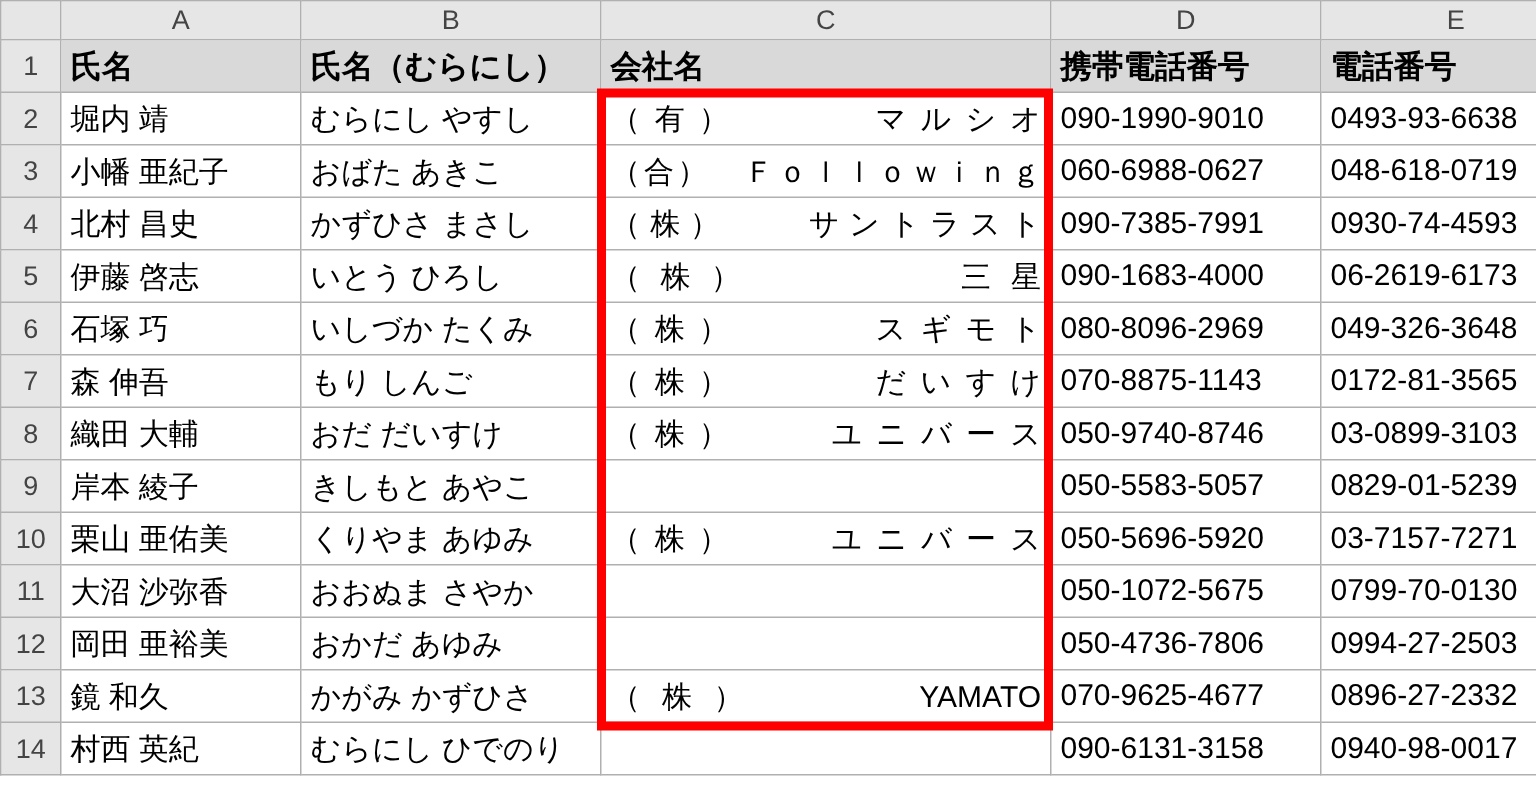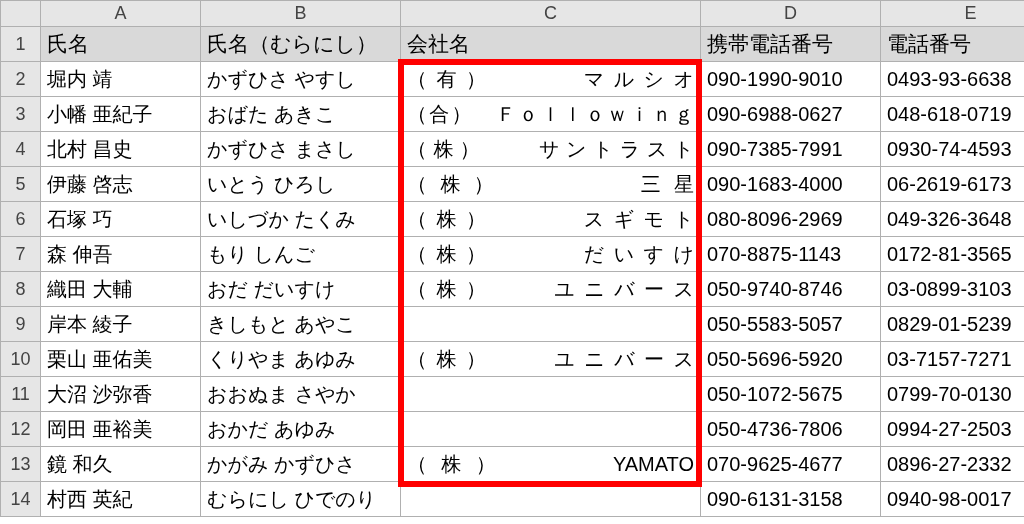--- a/index.html
+++ b/index.html
@@ -55,21 +55,21 @@
   .colhead {
     background: #e6e6e6;
     text-align: center;
     color: #444;
     font-size: 18px;
     height: 26px;
   }
   
   .fieldhead {
     background: #d9d9d9;
-    font-weight: normal;
+    font-weight: bold;
     font-size: 21px;
   }
   
   .company-cell {
     text-align: justify;
     text-align-last: justify;
     letter-spacing: 0;
   }
   
   .redbox {
@@ -105,31 +105,31 @@
           <th class="rownum-cell">1</th>
           <th class="fieldhead">氏名</th>
           <th class="fieldhead">氏名（むらにし）</th>
           <th class="fieldhead">会社名</th>
           <th class="fieldhead">携帯電話番号</th>
           <th class="fieldhead">電話番号</th>
         </tr>
         <tr>
           <th class="rownum-cell">2</th>
           <td>堀内 靖</td>
-          <td>かずひさ やすし</td>
+          <td>むらにし やすし</td>
           <td class="company-cell">（有）　　　マルシオ</td>
           <td>090-1990-9010</td>
           <td>0493-93-6638</td>
         </tr>
         <tr>
           <th class="rownum-cell">3</th>
           <td>小幡 亜紀子</td>
           <td>おばた あきこ</td>
           <td class="company-cell">（合）　Ｆｏｌｌｏｗｉｎｇ</td>
-          <td>090-6988-0627</td>
+          <td>060-6988-0627</td>
           <td>048-618-0719</td>
         </tr>
         <tr>
           <th class="rownum-cell">4</th>
           <td>北村 昌史</td>
           <td>かずひさ まさし</td>
           <td class="company-cell">（株）　　サントラスト</td>
           <td>090-7385-7991</td>
           <td>0930-74-4593</td>
         </tr>

